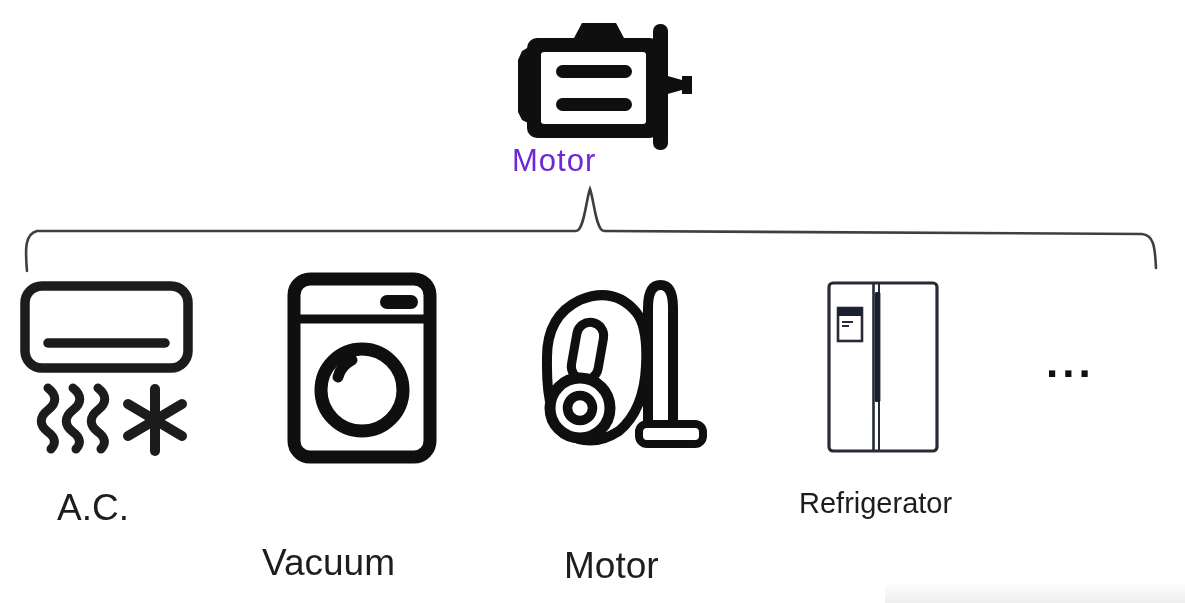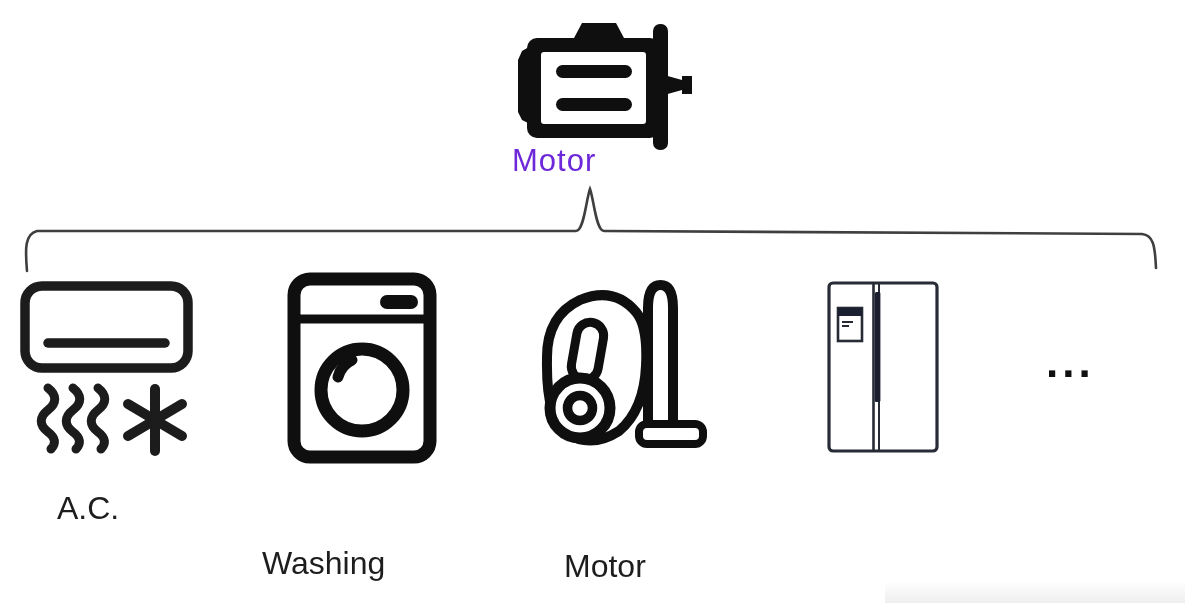--- a/index.html
+++ b/index.html
@@ -7,21 +7,21 @@
     position:relative;
     width:1185px;height:603px;
     background:#ffffff;
     overflow:hidden;
     font-family:"Liberation Sans","DejaVu Sans",sans-serif;
     color:#1d1d1d;
   }
   .abs{position:absolute;}
   .label{
     color:#1d1d1d;
-    font-size:32px;
+    font-size:37px;
     line-height:40px;
     white-space:pre;
   }
   .motor-label{
     width:182px;text-align:left;
     font-size:31px;line-height:34px;letter-spacing:1px;color:#6d28d9;
   }
   .ellipsis{
     font-size:44px;font-weight:700;letter-spacing:4px;color:#101010;
     line-height:44px;
@@ -82,21 +82,21 @@
       <g stroke="#0f0f0f" fill="none">
         <rect x="8" y="8" width="136" height="178" rx="16" stroke-width="13"></rect>
         <line x1="11" y1="48" x2="141" y2="48" stroke-width="9"></line>
         <rect x="94" y="24" width="38" height="14" rx="7" fill="#0f0f0f" stroke="none"></rect>
         <circle cx="76" cy="119" r="41" stroke-width="13"></circle>
         <path d="M52,106 A26,26 0 0 1 66,89" stroke-width="11" stroke-linecap="round"></path>
       </g>
     </svg>
   </div>
   <div class="abs label" style="left:262px;top:463px;">
-    <div>Washing</div>
+    <div>Vacuum</div>
     
   </div>
 
   <div class="abs" style="left:536px;top:278px;width:172px;height:176px;">
     <svg width="172" height="176" viewBox="0 0 172 176">
       <g stroke="#0f0f0f" stroke-linejoin="round">
         <path d="M112,152 L112,30 Q112,7 124.5,7 Q137,7 137,30 L137,152" fill="none" stroke-width="10"></path>
         <path d="M11,82 Q10,38 44,22 Q78,8 100,34 Q112,48 110,88 Q108,132 83,153 Q55,171 30,155 Q10,140 11,82 Z" fill="#ffffff" stroke-width="10"></path>
         <rect x="38" y="44" width="27" height="58" rx="13.5" fill="#ffffff" stroke-width="9" transform="rotate(10 51 73)"></rect>
         <circle cx="44" cy="130" r="30" fill="#ffffff" stroke-width="11"></circle>
@@ -117,18 +117,19 @@
         <line x1="47.5" y1="4" x2="47.5" y2="170" stroke-width="2.6"></line>
         <line x1="53" y1="4" x2="53" y2="170" stroke-width="2"></line>
         <rect x="48.8" y="12" width="5.6" height="110" rx="1.5" fill="#1b2030" stroke="none"></rect>
         <rect x="12" y="28" width="24" height="33" stroke-width="2.6"></rect>
         <rect x="12" y="28" width="24" height="8" fill="#1b2030" stroke="none"></rect>
         <line x1="16" y1="42" x2="27" y2="42" stroke-width="2"></line>
         <line x1="16" y1="46" x2="23" y2="46" stroke-width="2"></line>
       </g>
     </svg>
   </div>
+  <div class="abs label" style="left:799px;top:483px;font-size:29px;">Refrigerator</div>
 
   <div class="abs ellipsis" style="left:1046px;top:340px;">...</div>
 
   <div class="abs edge-shadow"></div>
 
 </div>
 
 </body></html>

